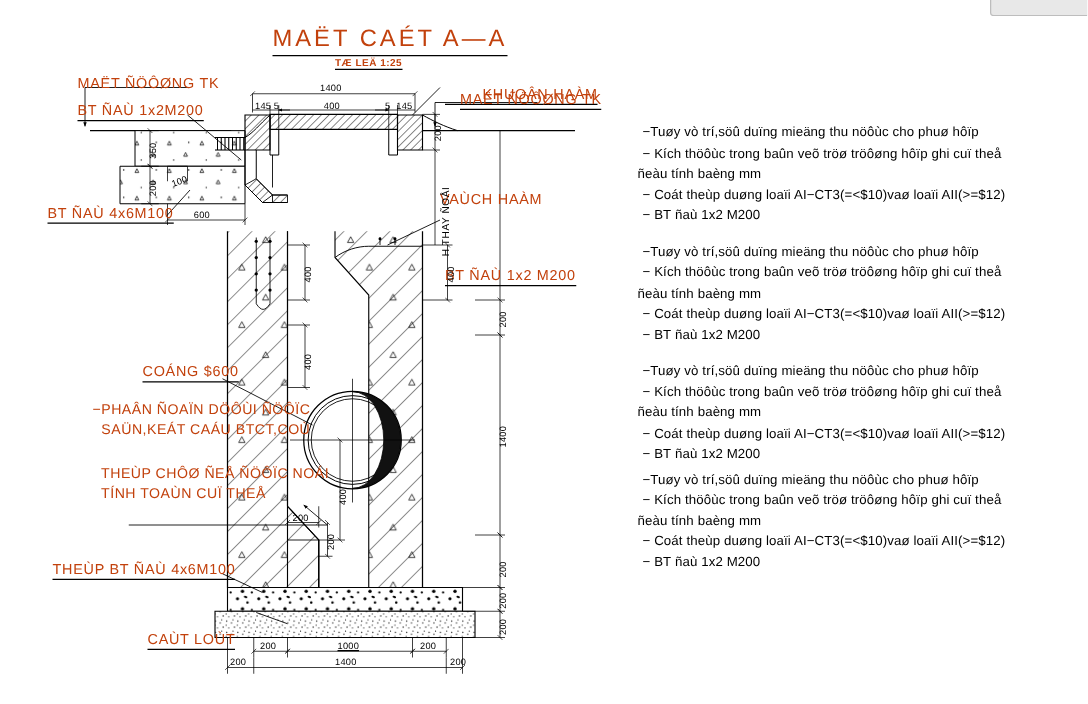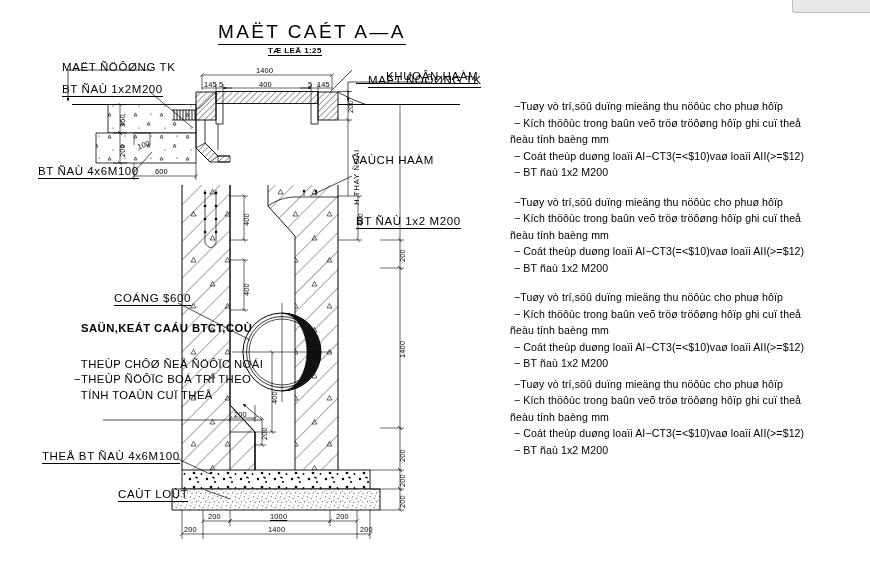--- a/index.html
+++ b/index.html
@@ -11,21 +11,21 @@
     overflow: hidden;
   }
   #root { position: relative; width: 870px; height: 563px; background:#fff; }
 
   .cad { position:absolute; left:0; top:0; width:870px; height:563px; }
 
   
   .txt {
     position: absolute;
     font-family: "Liberation Sans", sans-serif;
-    color: #000000;
+    color: #c2410c;
     white-space: pre;
     letter-spacing: .3px;
   }
   .title {
     font-size: 19px;
     letter-spacing: 2.4px;
     border-bottom: 1.4px solid #000;
     padding-bottom: 1px;
   }
   .scale {
@@ -345,28 +345,28 @@
 
   <div class="txt lbl lbl-u" style="left:356px; top:70px;padding-left:30px;">KHUOÂN HAÀM</div>
   <div class="txt lbl lbl-u" style="left:368px; top:74px;">MAËT ÑÖÔØNG TK</div>
   <div class="txt lbl" style="left:352px; top:154px;">VAÙCH HAÀM</div>
   <div class="txt lbl lbl-u" style="left:356px; top:171px;margin-top:44px;">BT ÑAÙ 1x2 M200</div>
   <div class="txt dim" style="left:352px; top:205px; transform:rotate(-90deg); transform-origin:0 0; font-size:8px; letter-spacing:.5px;">H THAY ÑOÅI</div>
 
   <div class="txt lbl lbl-u" style="left:114px; top:292px;">COÁNG $600</div>
 
   <div style="position:absolute; left:74px; top:321px;">
-    <div class="txt multi" style="position:relative;font-weight:bold;">  SAÜN,KEÁT CAÁU BTCT,COÙ</div>
+    <div class="txt multi" style="position:relative;">−PHAÂN ÑOAÏN DÖÔÙI ÑÖÔÏC</div>
+    <div class="txt multi" style="position:relative;">  SAÜN,KEÁT CAÁU BTCT,COÙ</div>
     <div class="txt multi" style="position:relative;margin-top:20px;">  THEÙP CHÔØ ÑEÅ ÑÖÔÏC NOÁI</div>
-    <div class="txt multi" style="position:relative;">−THEÙP ÑÖÔÏC BOÁ TRÍ THEO</div>
     <div class="txt multi" style="position:relative;">  TÍNH TOAÙN CUÏ THEÅ</div>
   </div>
 
-  <div class="txt lbl lbl-u" style="left:42px; top:450px;">THEÅ BT ÑAÙ 4x6M100</div>
-  <div class="txt lbl lbl-u" style="left:118px; top:488px;">CAÙT LOÙT</div>
+  <div class="txt lbl lbl-u" style="left:42px; top:450px;">THEÙP BT ÑAÙ 4x6M100</div>
+  <div class="txt lbl lbl-u" style="left:118px; top:506px;">CAÙT LOÙT</div>
 
   <div class="txt dim" style="left:256px; top:66px;">1400</div>
   <div class="txt dim" style="left:204px; top:80px;">145</div>
   <div class="txt dim" style="left:219px; top:80px;">5</div>
   <div class="txt dim" style="left:259px; top:80px;">400</div>
   <div class="txt dim" style="left:308px; top:80px;">5</div>
   <div class="txt dim" style="left:317px; top:80px;">145</div>
 
   <div class="txt dim" style="left:346px; top:113px; transform:rotate(-90deg); transform-origin:0 0;">200</div>
 

